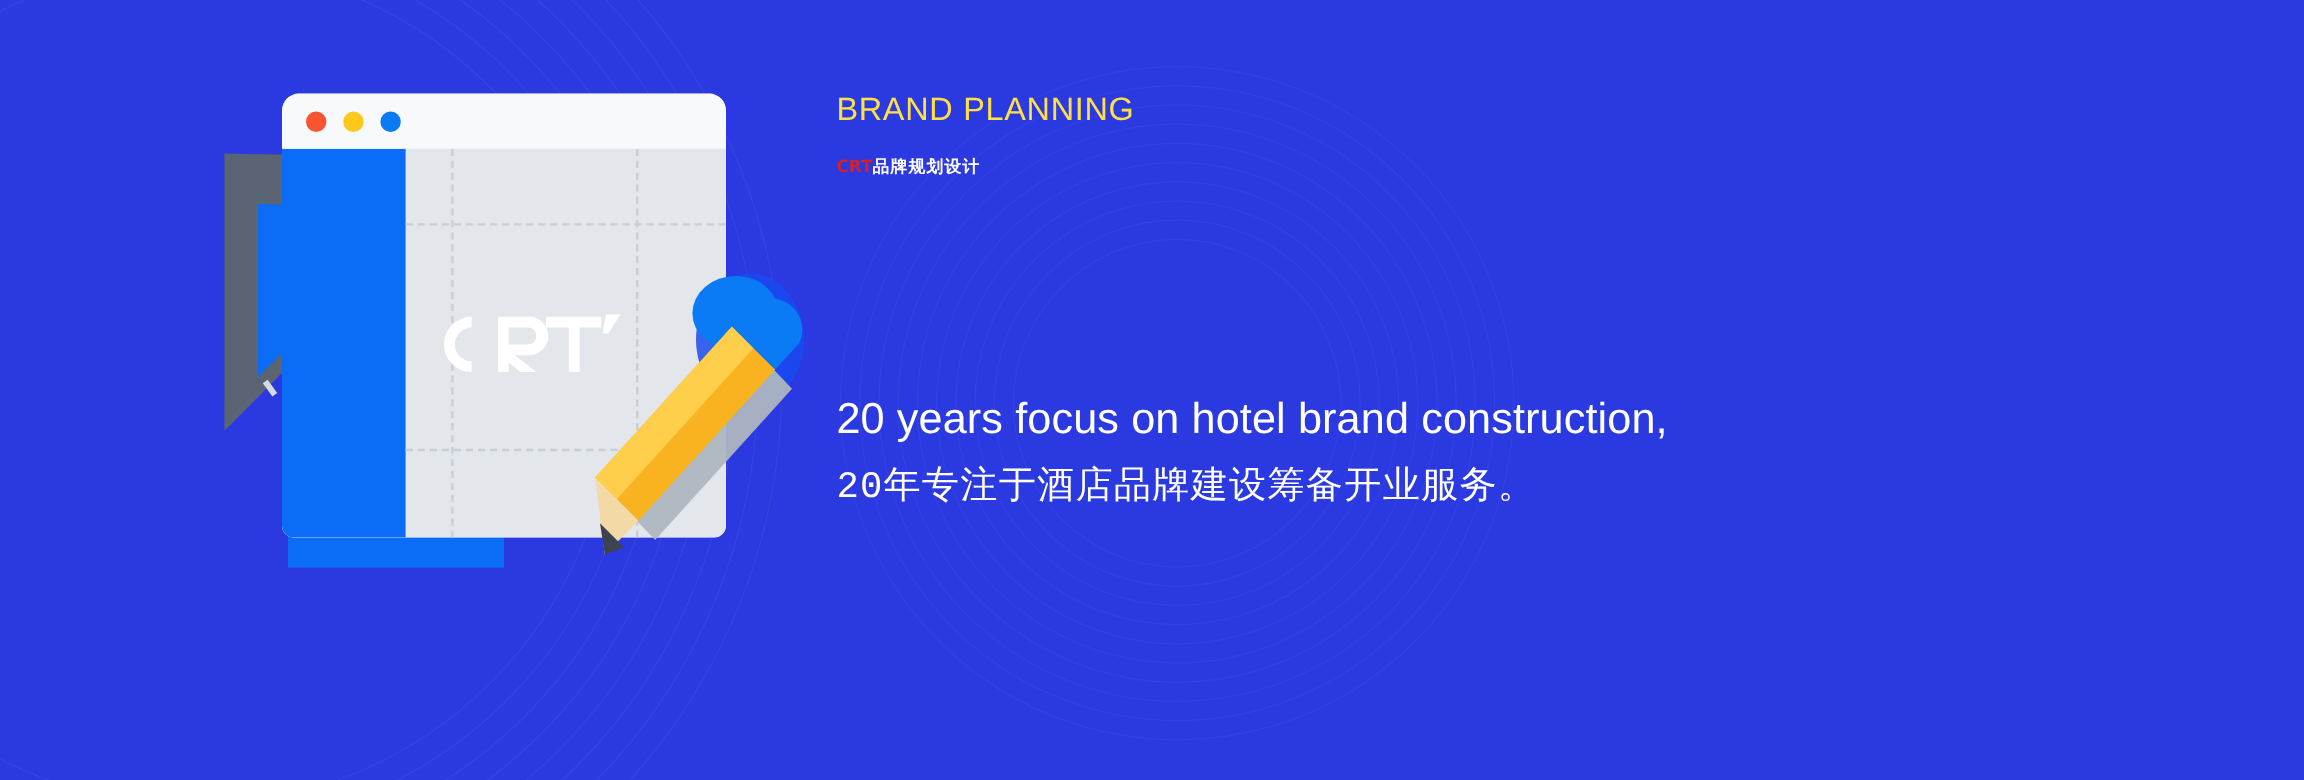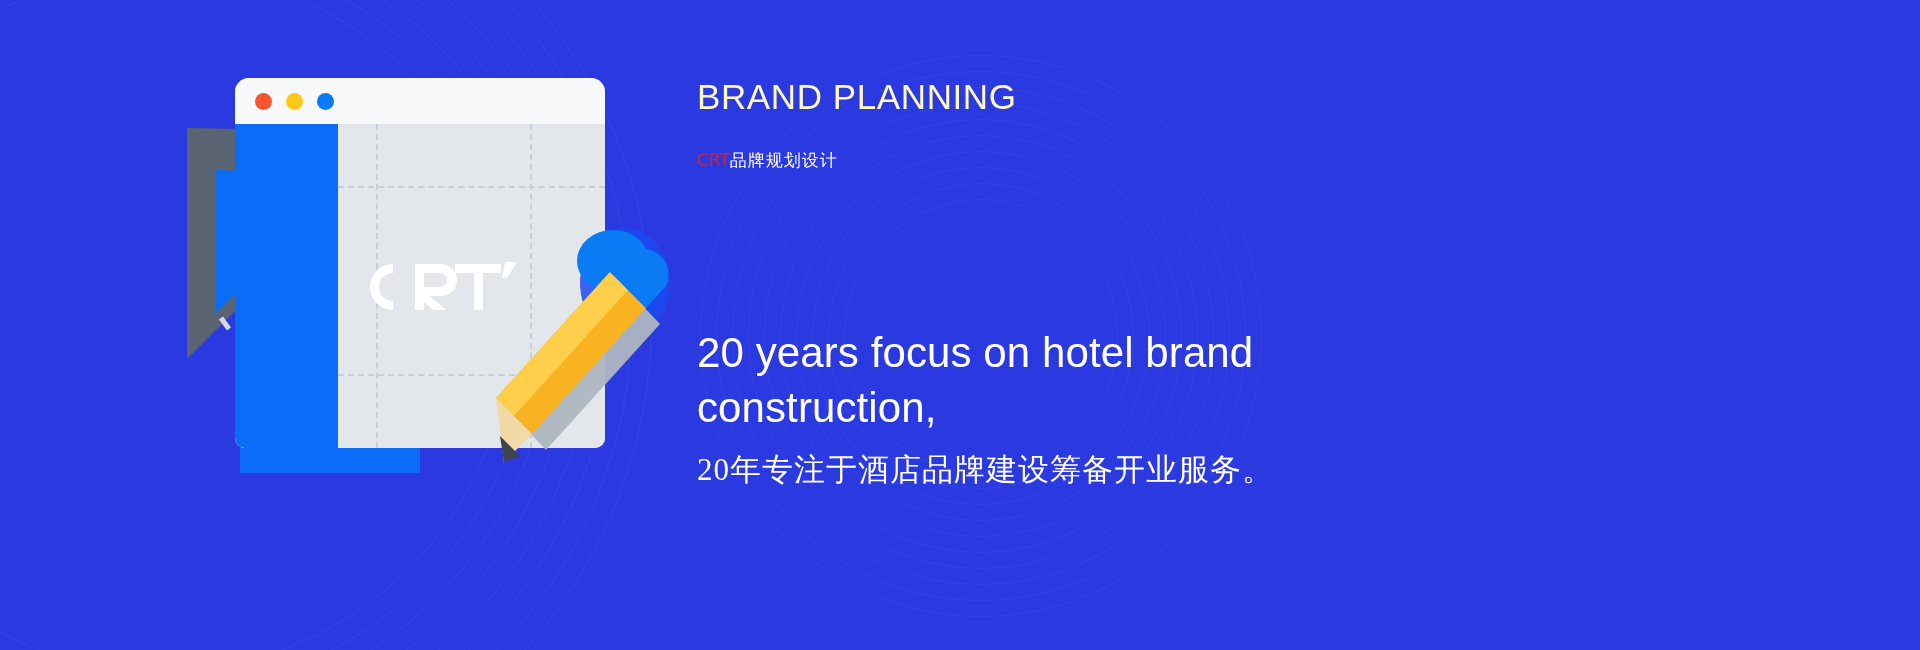--- a/index.html
+++ b/index.html
@@ -67,37 +67,38 @@
     background:#1b4af0;border-radius:50%;opacity:.85;
   }
   .blob2{
     position:absolute;left:392px;top:152px;width:72px;height:62px;
     background:#0b7af5;border-radius:50%;
   }
   
   .txt{position:absolute;left:697px;top:0;width:900px;height:650px;}
   .head-en{
     position:absolute;left:0;top:76px;width:520px;
-    color:#fef9c3;font-size:35px;line-height:1.18;letter-spacing:.6px;
+    color:#fde047;font-size:27px;line-height:1.18;letter-spacing:.6px;
     font-weight:400;
   }
   .head-cn{
-    position:absolute;left:0;top:150px;
-    font-size:17px;line-height:1.2;letter-spacing:1px;color:#ffffff;
+    position:absolute;left:0;top:131px;
+    font-size:14px;line-height:1.2;letter-spacing:1px;color:#ffffff;
     font-family:"DejaVu Sans","Liberation Sans",sans-serif;
+    font-weight:bold;
   }
   .head-cn .brand{color:#d42027;letter-spacing:0;}
   .tag{
     position:absolute;left:0;top:325px;width:740px;
     color:#ffffff;font-weight:300;
   }
-  .tag-en{font-size:42px;line-height:1.32;letter-spacing:.1px;}
+  .tag-en{font-size:36px;line-height:1.32;letter-spacing:.1px;}
   .tag-cn{
     font-size:31px;line-height:1.3;margin-top:14px;letter-spacing:1px;
-    font-family:Liberation Serif, serif;
+    font-family:Liberation Mono, monospace;
   }
 </style>
 </head>
 <body>
 
 <div class="banner">
 
   <div class="rings">
     <div class="ring" style="left:-330px;top:-170px;width:980px;height:980px;"></div>
     <div class="ring" style="left:-310px;top:-150px;width:940px;height:940px;"></div>

